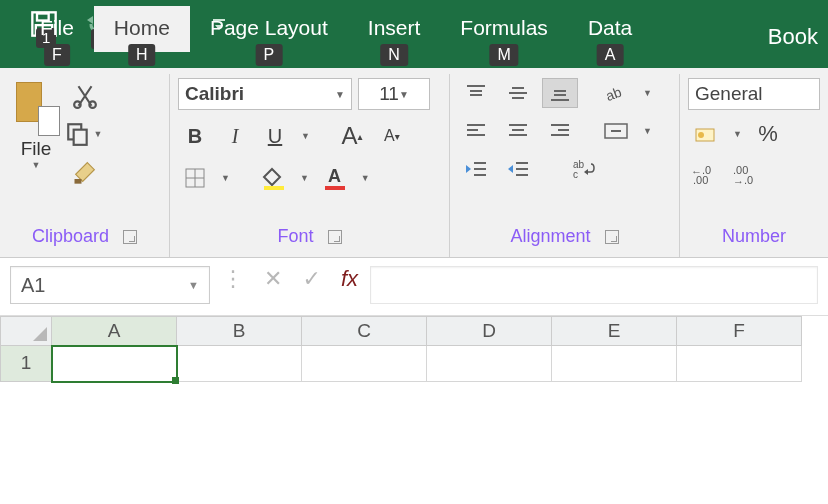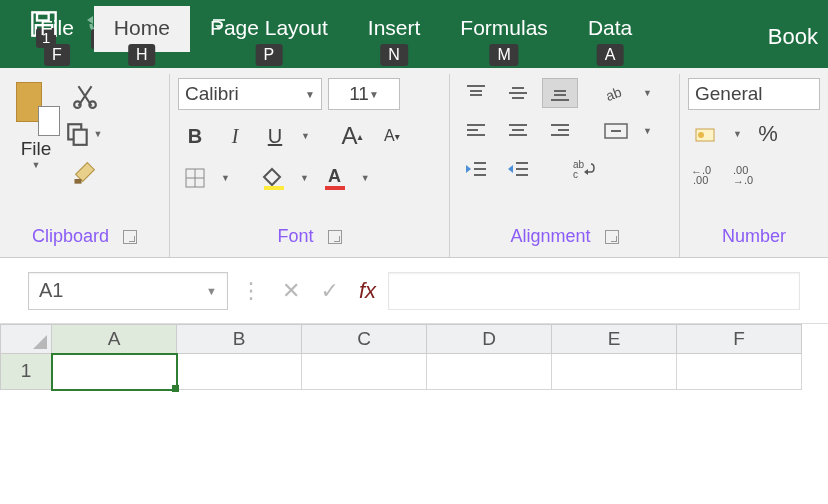--- a/index.html
+++ b/index.html
@@ -41,21 +41,21 @@
   .btn { width:34px; height:32px; display:flex; align-items:center; justify-content:center; font-size:20px; color:#444; }
   .dd-small { font-size:9px; color:#666; padding:0 3px; }
   
   .align-body { display:flex; flex-direction:column; gap:8px; }
   .align-row { display:flex; gap:6px; align-items:center;}
   .grp-btn { width:36px; height:30px; display:flex; align-items:center; justify-content:center;}
   .grp-btn.sel-on { background:#d8d8d8; border:1px solid #bbb;}
   
   .num-body { display:flex; flex-direction:column; gap:8px;}
   
-  .formula-bar { display:flex; align-items:center; height:66px; padding:8px 28px; gap:12px; border-bottom:1px solid #ddd;}
+  .formula-bar { display:flex; align-items:flex-start; height:58px; padding:8px 10px; gap:12px; border-bottom:1px solid #ddd;}
   .namebox { border:1px solid #ccc; width:200px; height:38px; display:flex; align-items:center; justify-content:space-between; padding:0 10px; font-size:20px; color:#555; box-shadow:inset 0 1px 2px rgba(0,0,0,.06);}
   .fx-controls { display:flex; gap:20px; color:#b8b8b8; font-size:22px; align-items:center;}
   .fx-input { flex:1; height:38px; border:1px solid #e6e6e6; box-shadow:inset 0 1px 2px rgba(0,0,0,.06);}
   
   .grid { position:relative; }
   .col-headers { display:flex; }
   .corner { width:52px; height:30px; background:#eef0f1; border:1px solid #ccc; position:relative;}
   .corner::after { content:''; position:absolute; right:4px; bottom:4px; width:0;height:0; border-left:14px solid transparent; border-bottom:14px solid #b8b8b8;}
   .colh { width:125px; height:30px; background:#eef0f1; border:1px solid #ccc; border-left:none; text-align:center; font-size:19px; color:#555; line-height:28px;}
   .colh.active { background:#dfeadd; }
@@ -169,21 +169,21 @@
     </div>
     <div class="group-label">
       <span>Clipboard</span>
       <span class="dialog-launcher"></span>
     </div>
   </div>
 
   <div class="group" style="width:280px;">
     <div class="font-body">
       <div class="font-row">
-        <div class="sel" style="width:144px;">
+        <div class="sel" style="width:174px;font-weight:bold;">
           <span>Calibri</span>
             <span class="dd">▼</span>
         </div>
         <div class="sel" style="width:72px;justify-content:center;">
           <span>11</span>
             <span class="dd">▼</span>
         </div>
       </div>
       <div class="font-row">
         <div class="btn" style="font-weight:bold;">B</div>

